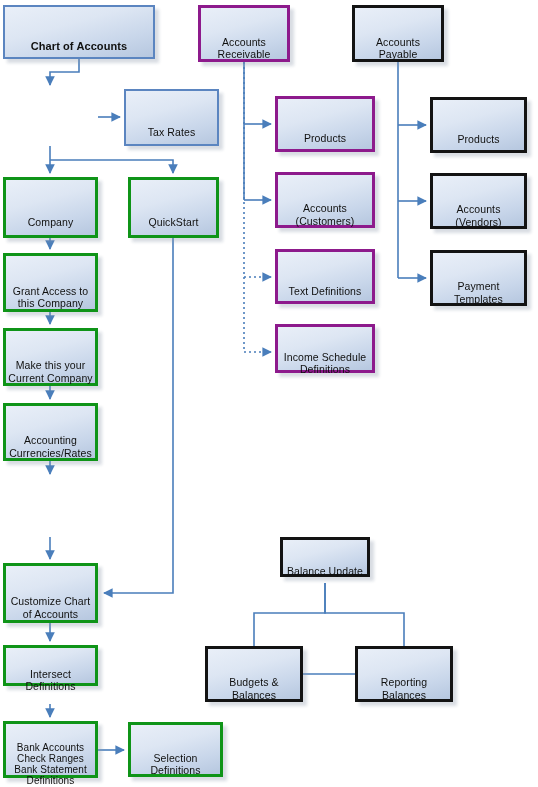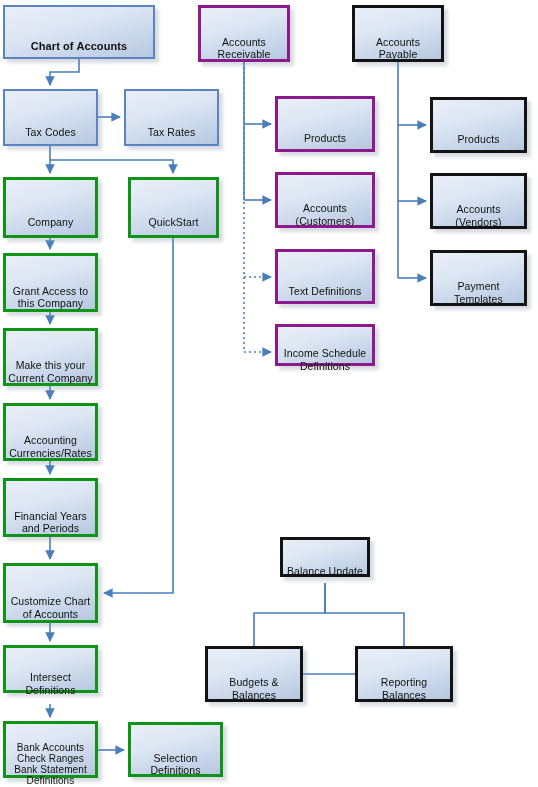--- a/index.html
+++ b/index.html
@@ -110,23 +110,20 @@
       <path d="M 325 583 L 325 613 L 254 613 L 254 646"></path>
       <path d="M 325 583 L 325 613 L 404 613 L 404 646"></path>
       <path d="M 303 674 L 355 674"></path>
     </g>
   </svg>
 
   <div class="node blue bold" style="left:3px; top:5px; width:152px; height:54px;">
     <span class="label">Chart of Accounts</span>
   </div>
 
-  <div class="node blue" style="left:3px; top:89px; width:95px; height:57px;">
-    <span class="label">Tax Codes</span>
-  </div>
 
   <div class="node blue" style="left:124px; top:89px; width:95px; height:57px;">
     <span class="label">Tax Rates</span>
   </div>
 
   <div class="node green" style="left:3px; top:177px; width:95px; height:61px;">
     <span class="label">Company</span>
   </div>
 
   <div class="node green" style="left:128px; top:177px; width:91px; height:61px;">
@@ -141,31 +138,27 @@
   <div class="node green" style="left:3px; top:328px; width:95px; height:58px;">
     <span class="label">Make this your
 Current Company</span>
   </div>
 
   <div class="node green" style="left:3px; top:403px; width:95px; height:58px;">
     <span class="label">Accounting
 Currencies/Rates</span>
   </div>
 
-  <div class="node green" style="left:3px; top:478px; width:95px; height:59px;">
-    <span class="label">Financial Years
-and Periods</span>
-  </div>
 
   <div class="node green" style="left:3px; top:563px; width:95px; height:60px;align-items:center;">
     <span class="label">Customize Chart
 of Accounts</span>
   </div>
 
-  <div class="node green" style="left:3px; top:645px; width:95px; height:48px;">
+  <div class="node green" style="left:3px; top:645px; width:95px; height:41px;">
     <span class="label">Intersect
 Definitions</span>
   </div>
 
   <div class="node green" style="left:3px; top:721px; width:95px; height:57px; font-size:10px; line-height:11px;">
     <span class="label">Bank Accounts
 Check Ranges
 Bank Statement
 Definitions</span>
   </div>
@@ -186,21 +179,21 @@
 
   <div class="node purple" style="left:275px; top:172px; width:100px; height:56px;">
     <span class="label">Accounts
 (Customers)</span>
   </div>
 
   <div class="node purple" style="left:275px; top:249px; width:100px; height:55px;">
     <span class="label">Text Definitions</span>
   </div>
 
-  <div class="node purple" style="left:275px; top:324px; width:100px; height:42px;">
+  <div class="node purple" style="left:275px; top:324px; width:100px; height:49px;">
     <span class="label">Income Schedule
 Definitions</span>
   </div>
 
   <div class="node black" style="left:352px; top:5px; width:92px; height:57px;">
     <span class="label">Accounts
 Payable</span>
   </div>
 
   <div class="node black" style="left:430px; top:97px; width:97px; height:56px;">

